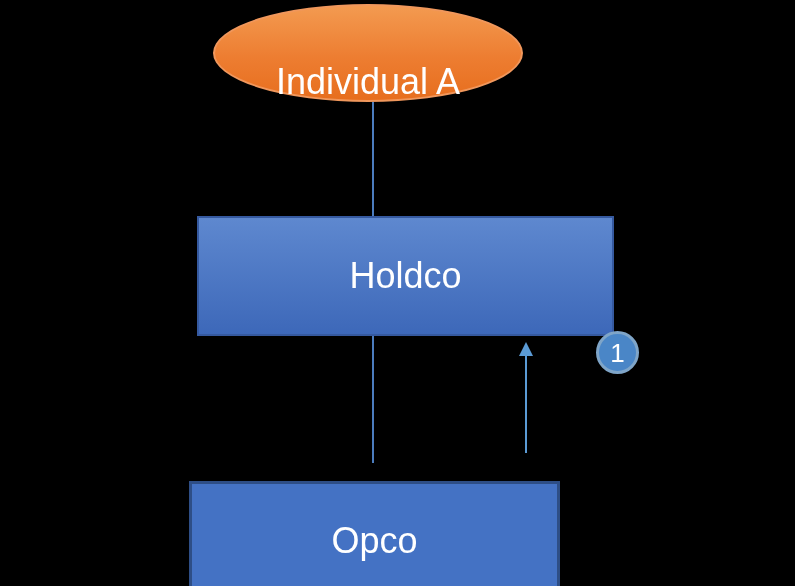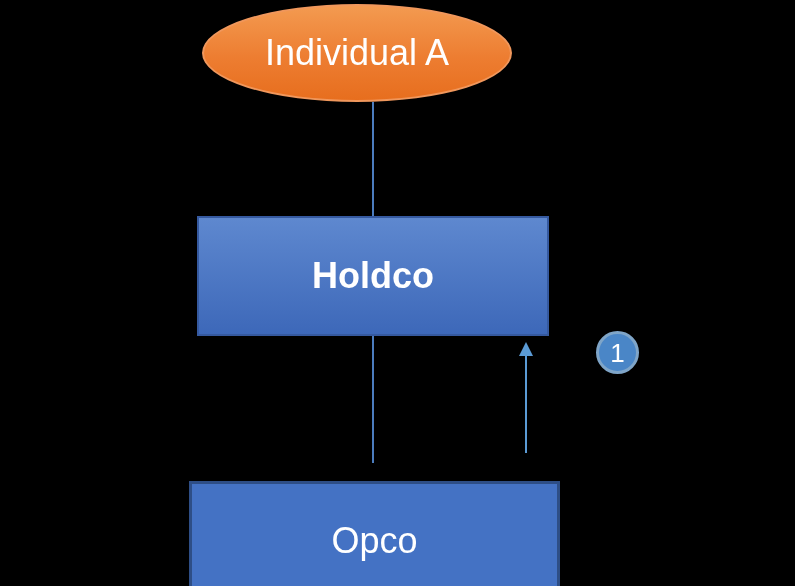--- a/index.html
+++ b/index.html
@@ -20,36 +20,36 @@
     display: flex;
     align-items: center;
     justify-content: center;
     box-sizing: border-box;
     color: #FFFFFF;
     font-size: 36px;
     line-height: 1;
     text-align: center;
   }
   .node-ellipse {
-    left: 202px;
+    left: 213px;
     top: 4px;
     width: 310px;
     height: 98px;
     border-radius: 50%;
     background: linear-gradient(180deg, #F39A50 0%, #ED7D31 55%, #E76E1E 100%);
     border: 2px solid #F0975C;
+    align-items: flex-end;
   }
   .node-holdco {
     left: 197px;
     top: 216px;
-    width: 352px;
+    width: 417px;
     height: 120px;
     background: linear-gradient(180deg, #5E88CF 0%, #3D68B9 100%);
     border: 2px solid #35599F;
-    font-weight: bold;
   }
   .node-opco {
     left: 189px;
     top: 463px;
     width: 371px;
     height: 120px;
     background: #4472C4;
     border: 3px solid #2E4E86;
     margin-top: 18px;
   }

